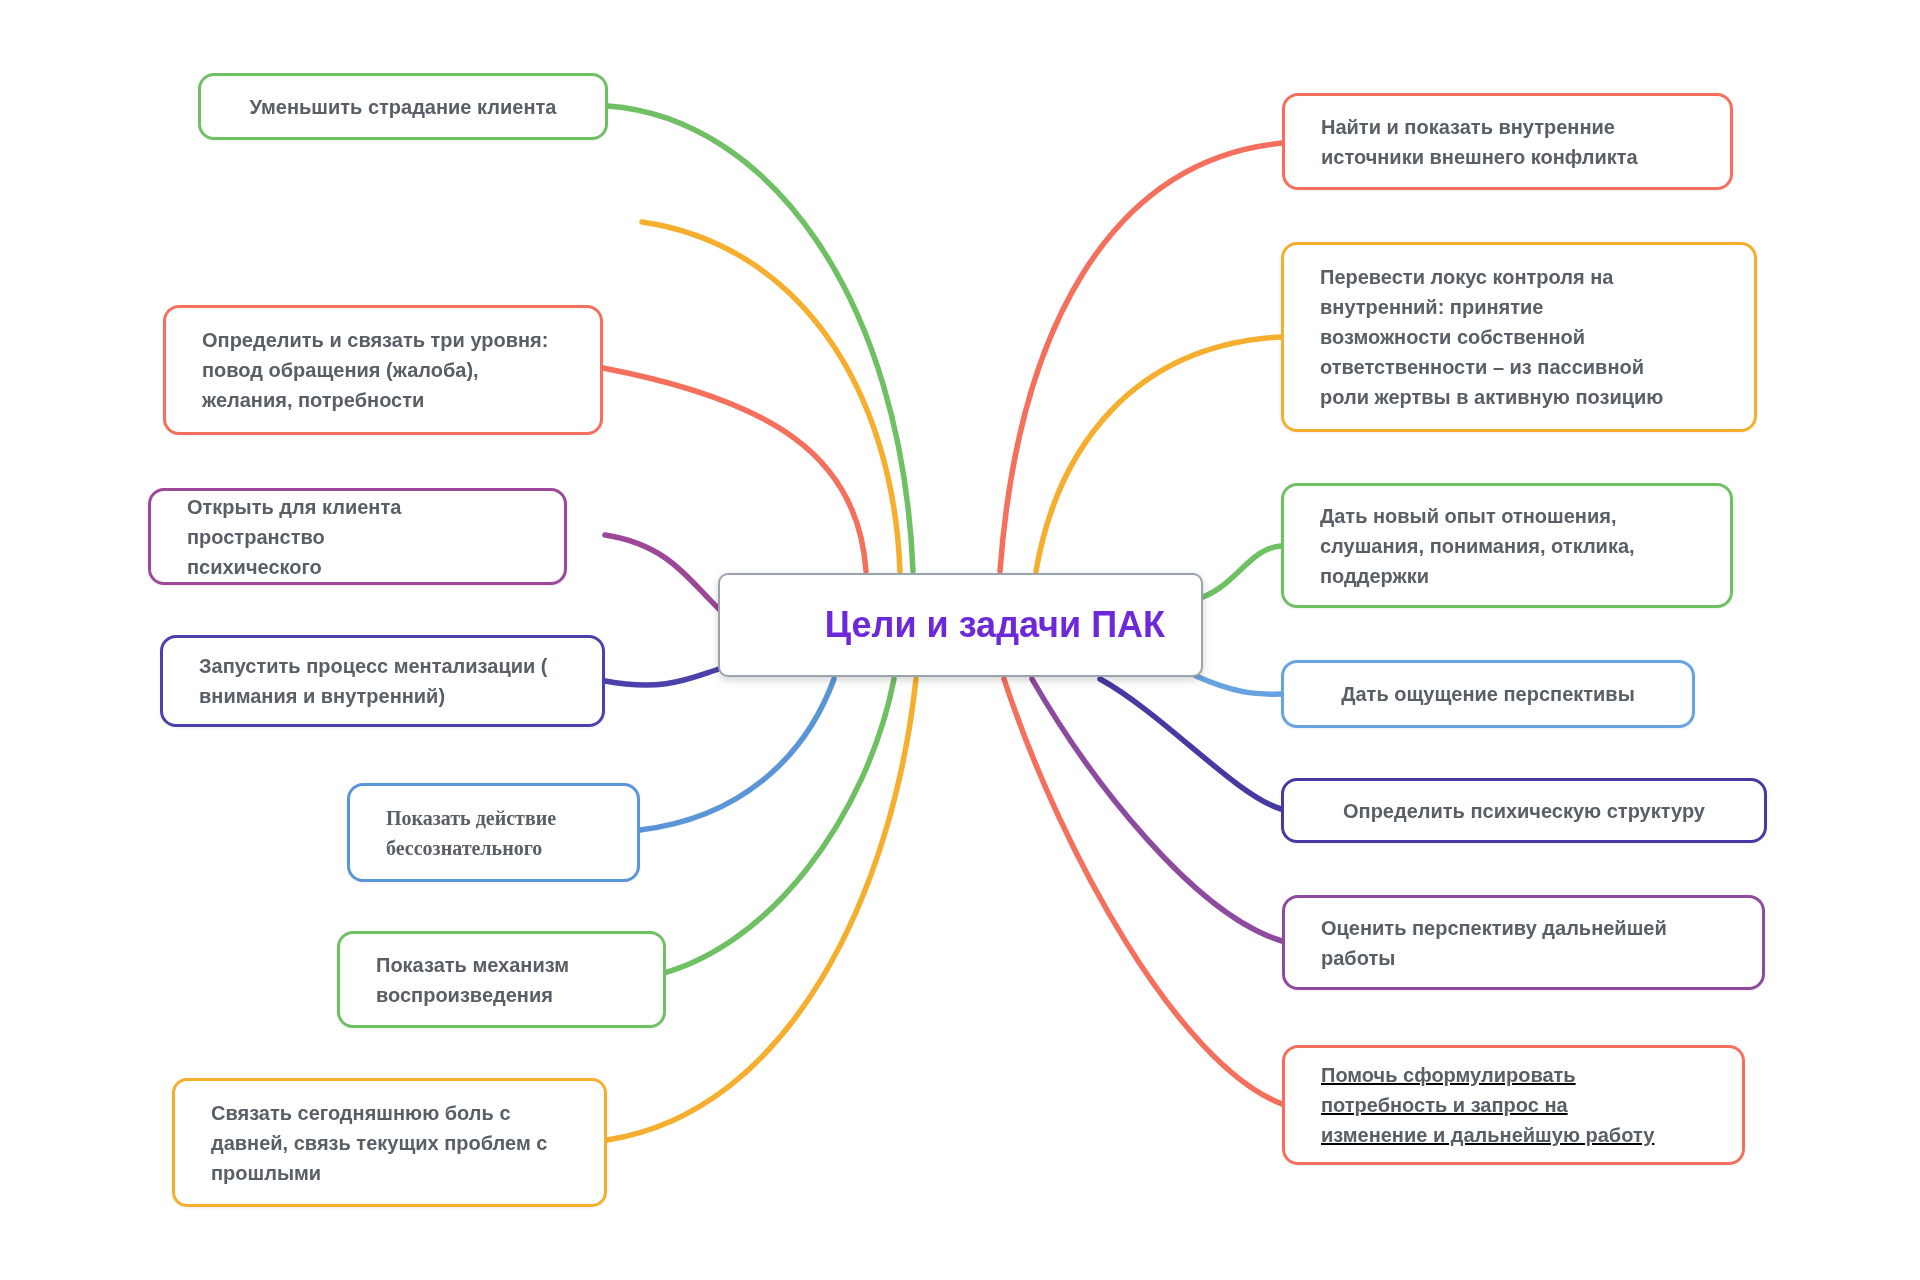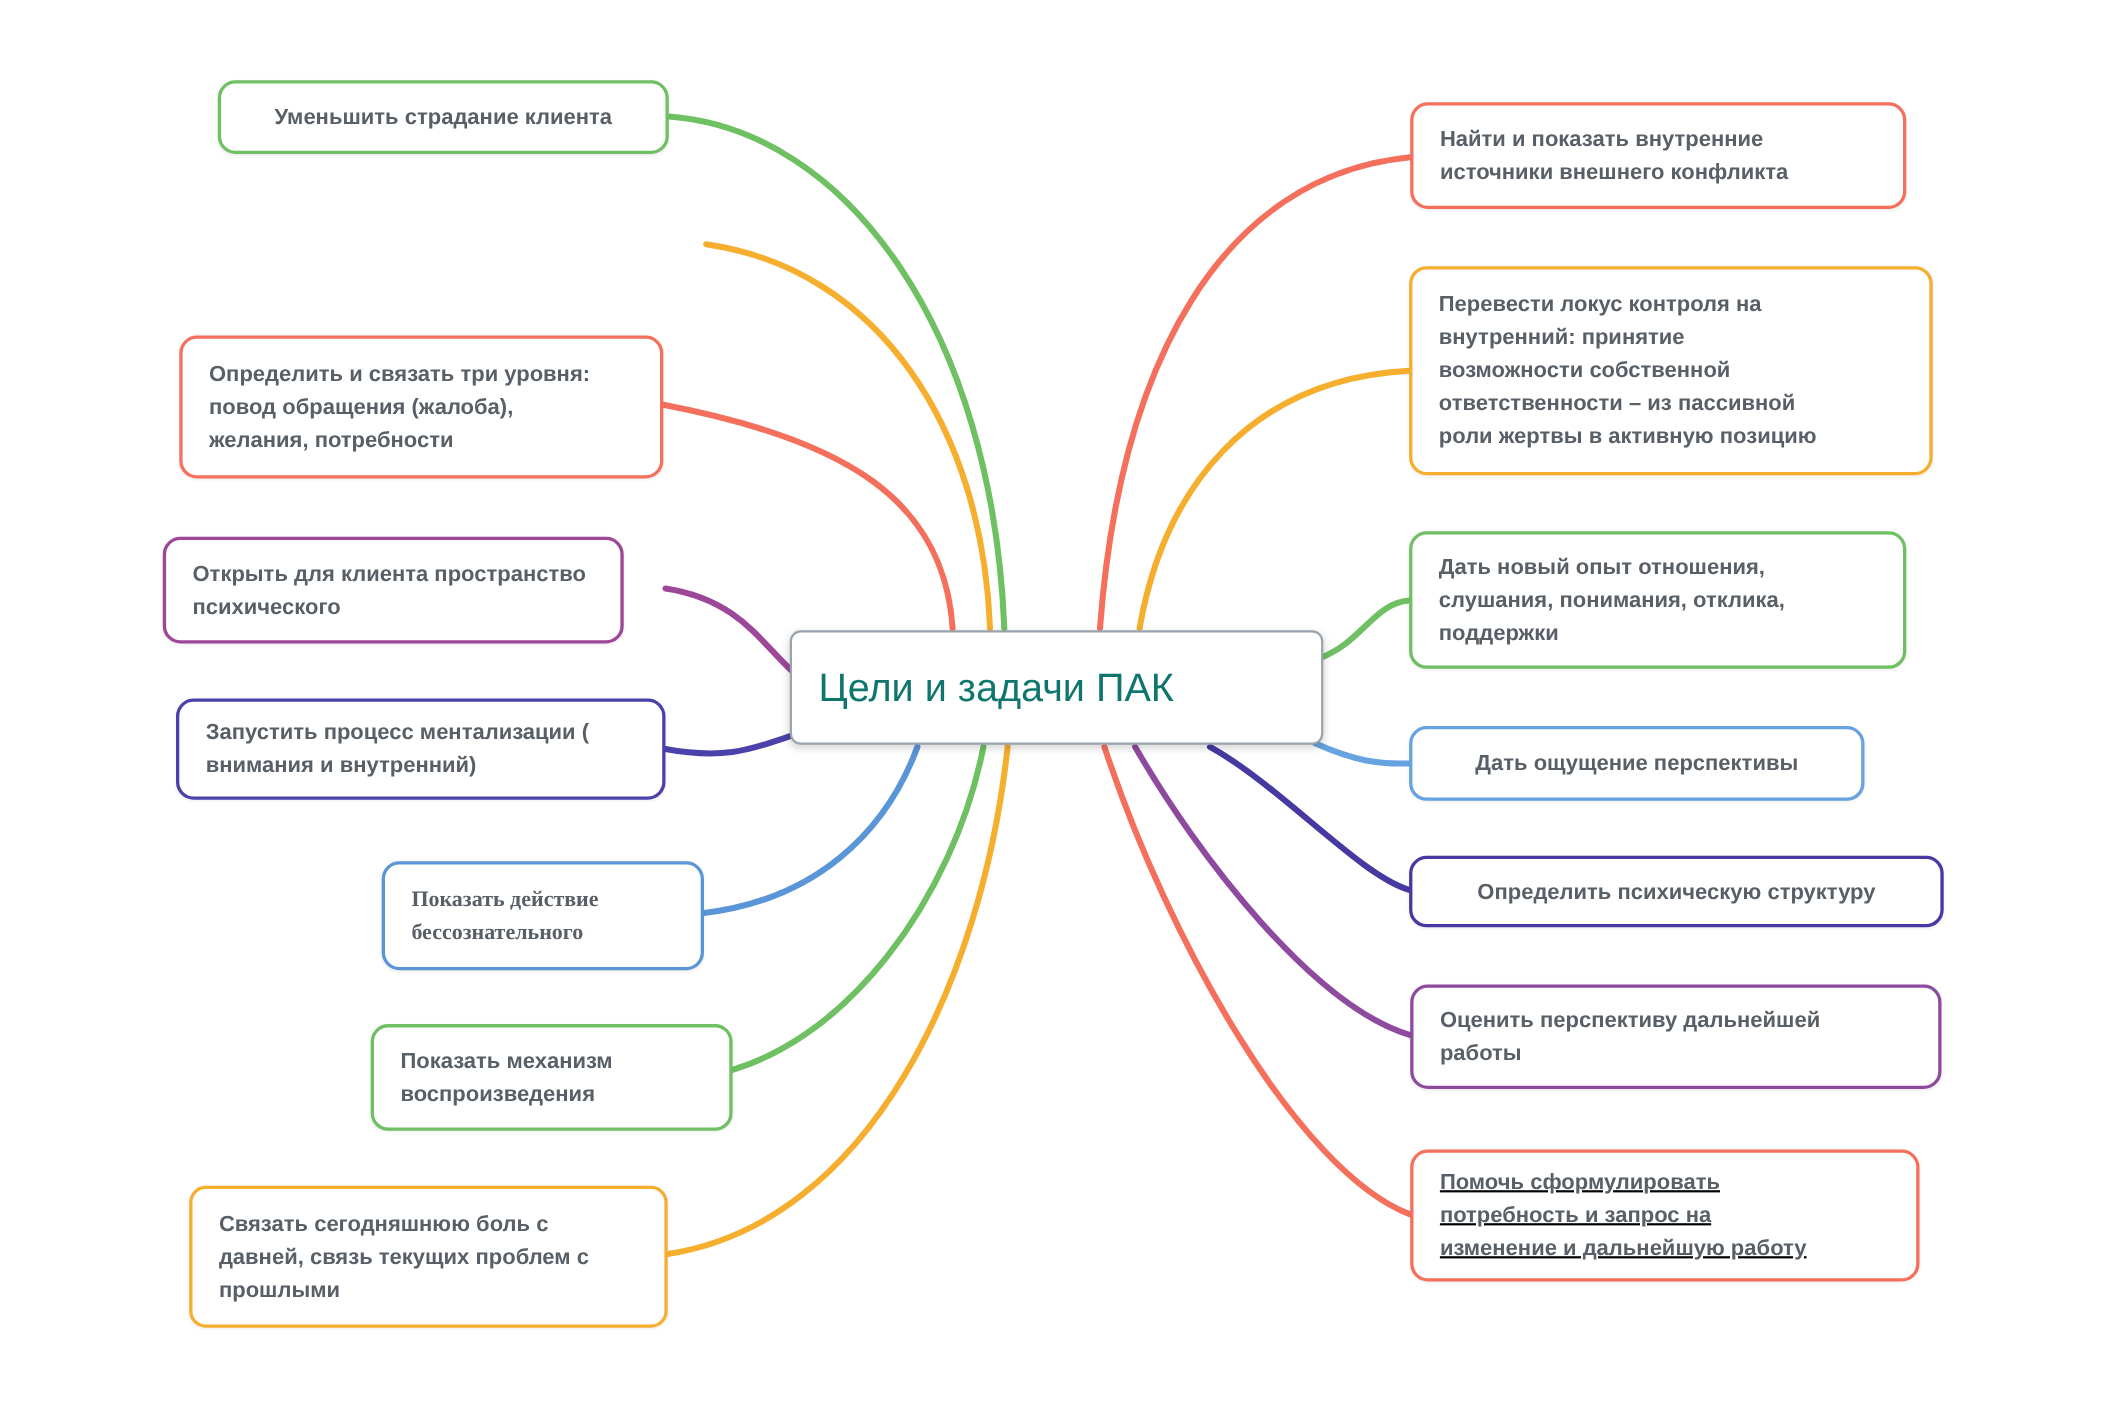--- a/index.html
+++ b/index.html
@@ -24,21 +24,21 @@
     pointer-events: none;
   }
   .node {
     position: absolute;
     box-sizing: border-box;
     background: #ffffff;
     border: 3px solid #999;
     border-radius: 16px;
     display: flex;
     align-items: center;
-    padding: 10px 24px;
+    padding: 10px 36px;
     box-shadow: 0 1px 3px rgba(0,0,0,0.07);
     cursor: pointer;
   }
   .node-label {
     font-size: 20px;
     font-weight: bold;
     color: #585f66;
     line-height: 1.5;
     white-space: pre-line;
     text-align: left;
@@ -47,23 +47,23 @@
   .node.center-text .node-label { text-align: center; }
   .node.central {
     border: 2.5px solid #9aa3ac;
     border-radius: 10px;
     box-shadow: 0 3px 8px rgba(0,0,0,0.18);
     justify-content: center;
     z-index: 5;
   }
   .node.central .node-label {
     font-size: 36px;
-    font-weight: normal;
-    color: #0f766e;
-    text-align: left;
+    font-weight: bold;
+    color: #6d28d9;
+    text-align: right;
     white-space: nowrap;
   }
 </style>
 </head>
 <body>
 
 <div class="canvas">
 
   <svg class="connectors" viewBox="0 0 1920 1280" fill="none" stroke-width="5.5" stroke-linecap="round">
 

